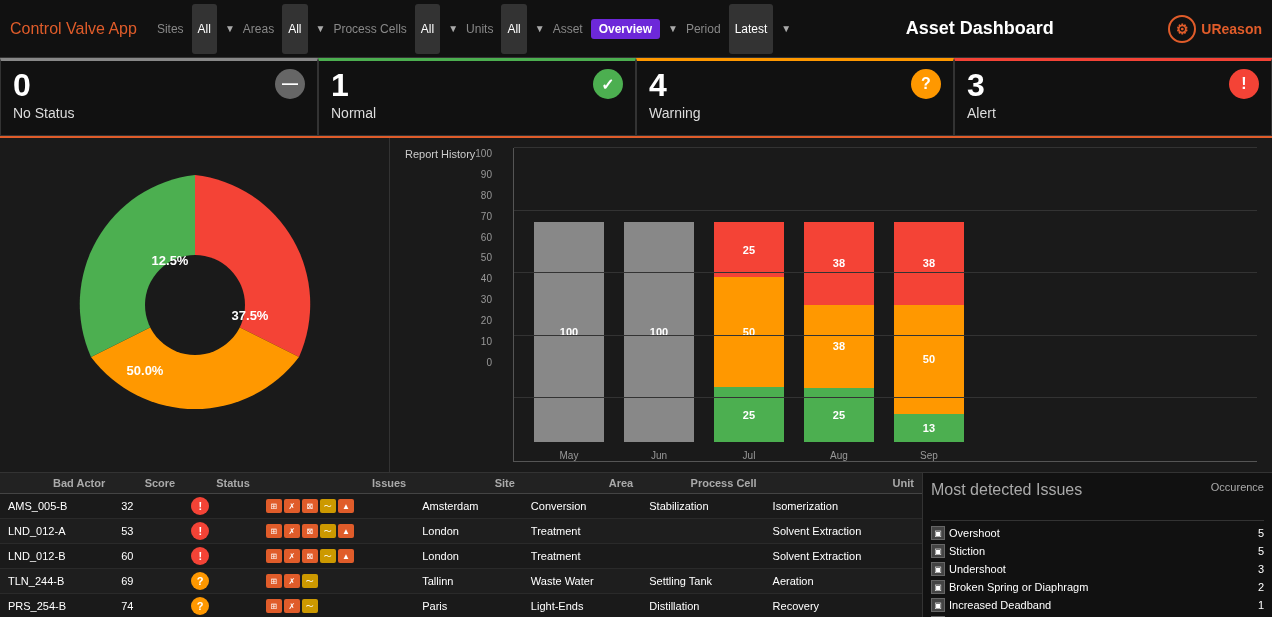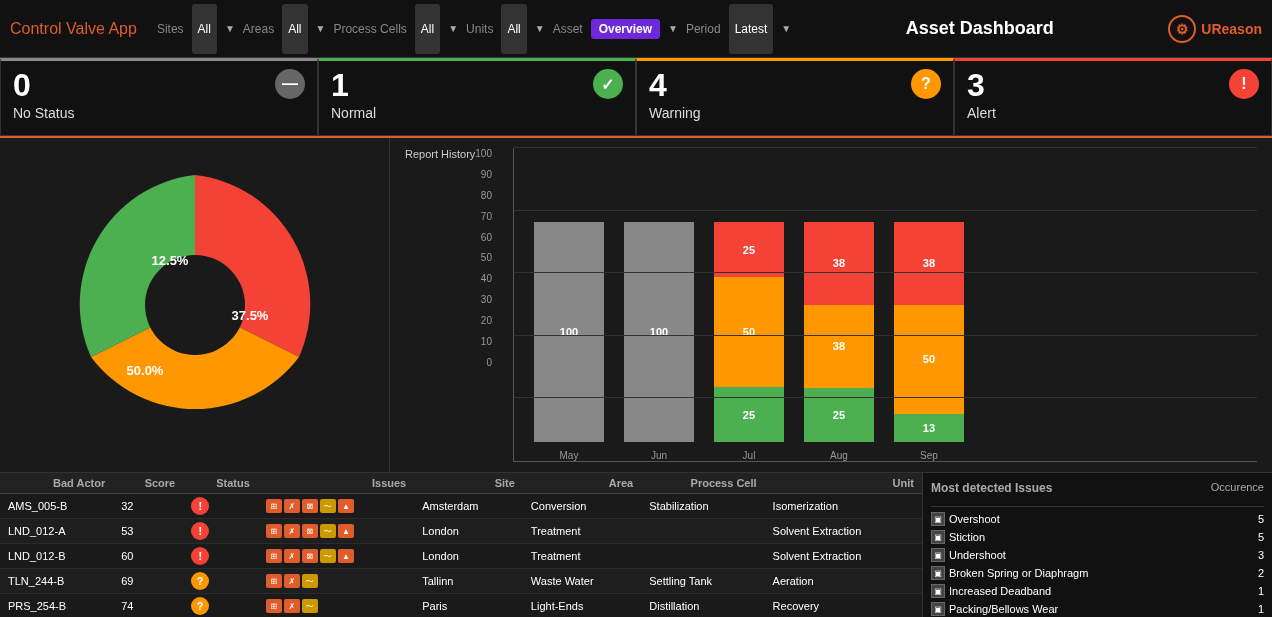--- a/index.html
+++ b/index.html
@@ -214,23 +214,23 @@
       overflow: hidden;
     }
     .issues-panel {
       width: 350px;
       min-width: 350px;
       border-left: 1px solid #333;
       background: #111;
       padding: 8px;
     }
     .issues-title {
-      font-weight: bold;
-      margin-bottom: 8px;
-      font-size: 12px;
+      font-weight: normal;
+      margin-bottom: 18px;
+      font-size: 16px;
     }
     .issues-header {
       display: flex;
       justify-content: space-between;
       color: #aaa;
       font-size: 11px;
       border-bottom: 1px solid #333;
       padding-bottom: 3px;
       margin-bottom: 3px;
     }

